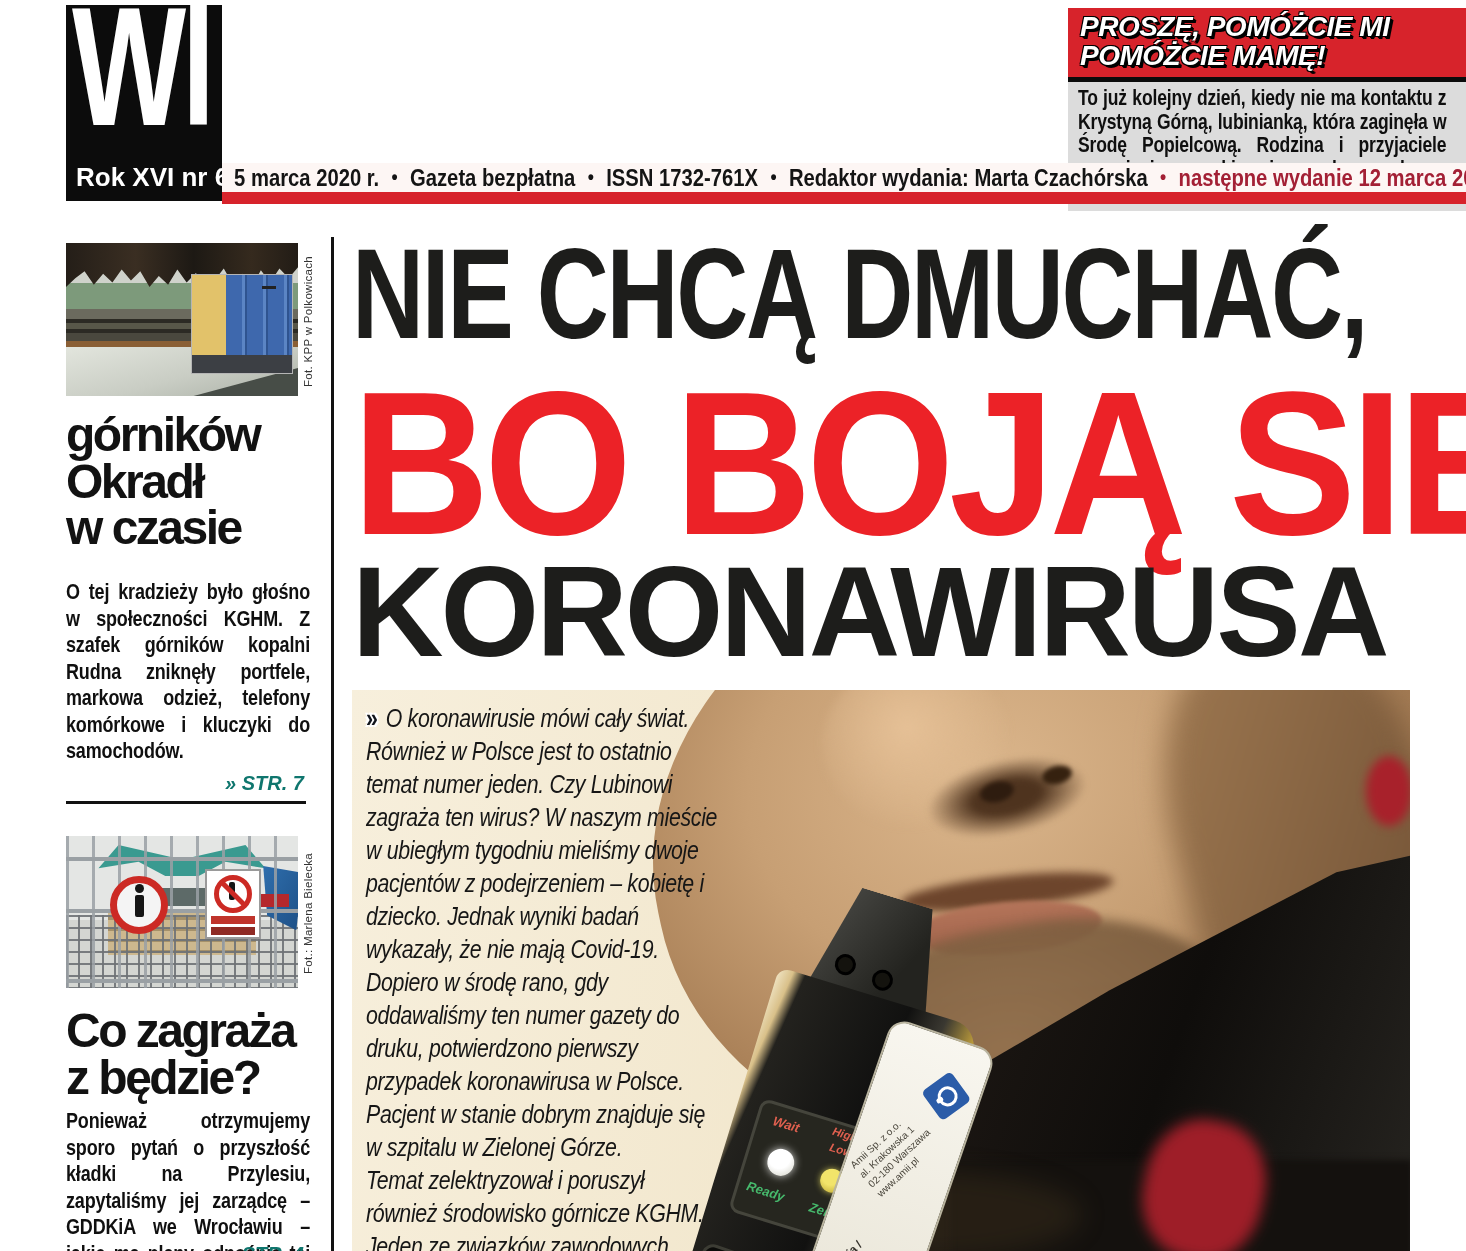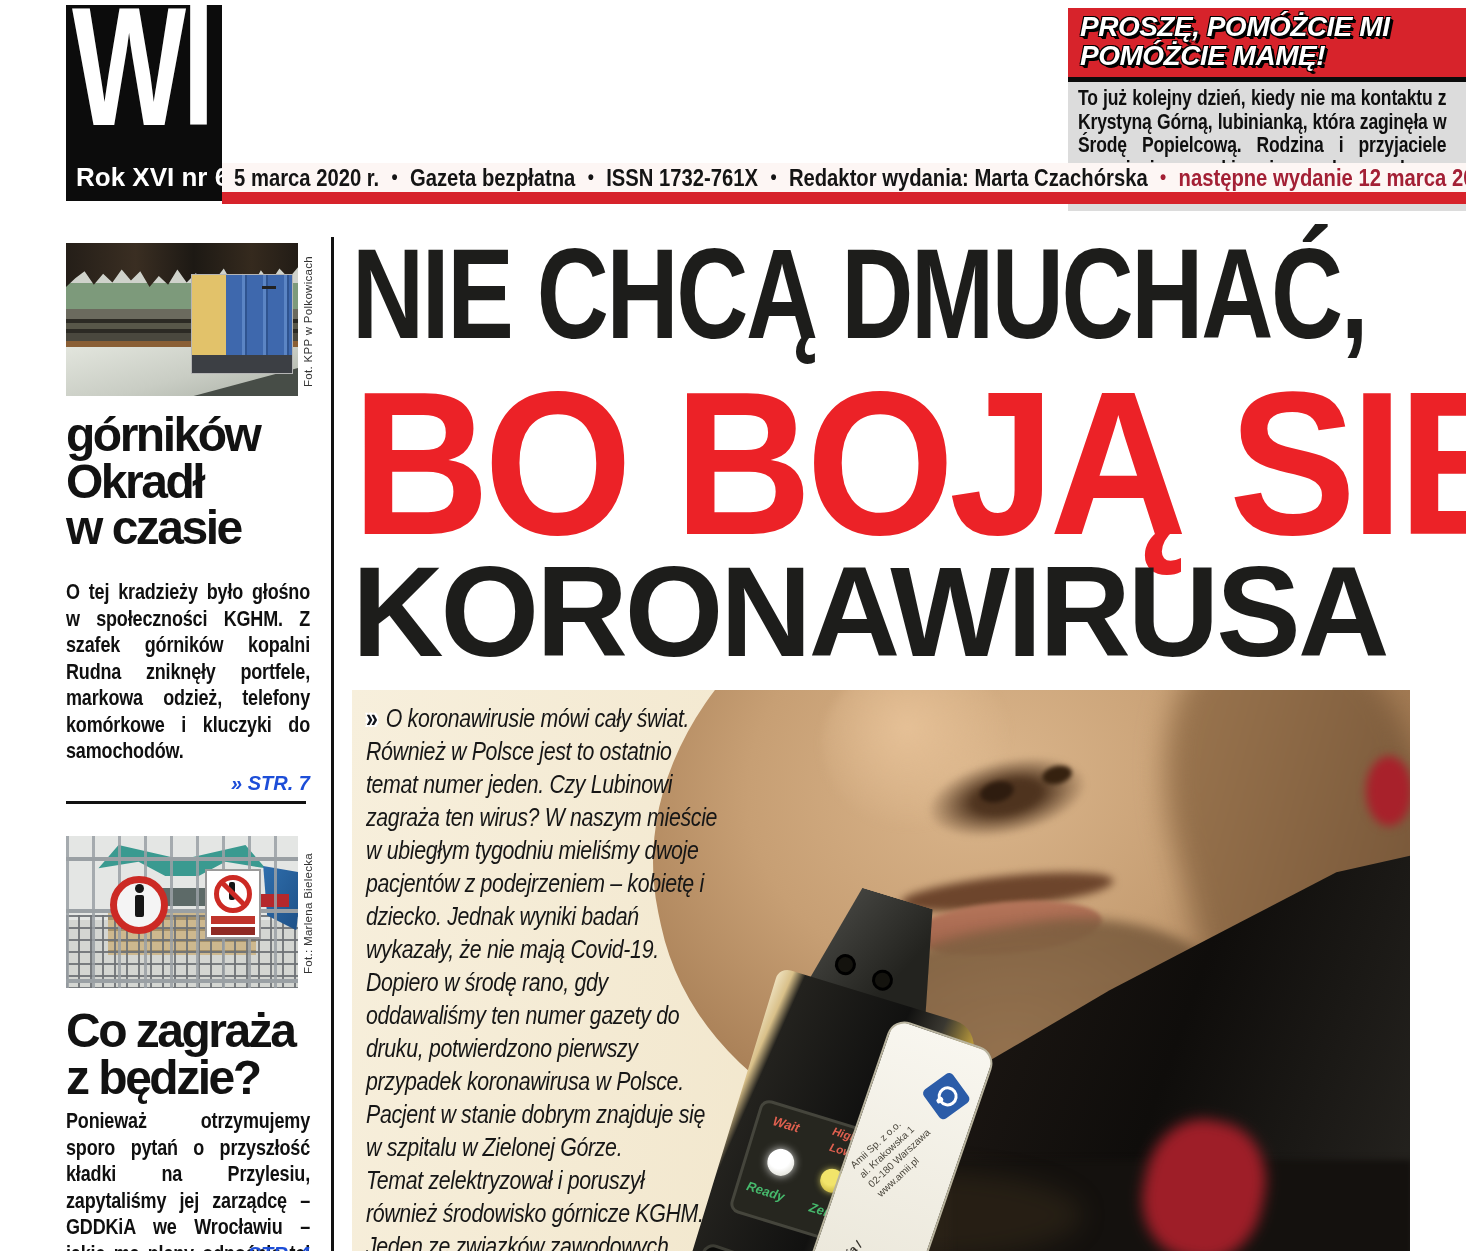--- a/index.html
+++ b/index.html
@@ -38,21 +38,21 @@
   #dateline .dot.red{color:#a32035;}
   #dateline .next{color:#a32035;}
   #red-rule{left:222px;top:192px;width:1244px;height:12px;background:#d7232b;}
   .news-photo{position:absolute;left:66px;width:232px;overflow:hidden;background:#cfd2cb;}
   .photo-credit{position:absolute;width:16px;font-size:11.5px;color:#333;
     writing-mode:vertical-rl;transform:rotate(180deg);text-align:center;letter-spacing:0.3px;}
   .lc-headline{position:absolute;left:66px;width:260px;font-size:48px;font-weight:bold;line-height:0.97;letter-spacing:-2.5px;color:#121212;}
   .lc-body{position:absolute;left:66px;}
   .lc-body .sq{width:305px;transform:scaleX(0.8);transform-origin:0 0;
     font-size:22.5px;font-weight:bold;line-height:1.18;color:#101010;text-align:justify;letter-spacing:-0.2px;}
-  .lc-ref{position:absolute;left:66px;width:244px;text-align:right;font-size:20px;font-weight:bold;font-style:italic;color:#1d4ed8;}
+  .lc-ref{position:absolute;left:60px;width:244px;text-align:right;font-size:20px;font-weight:bold;font-style:italic;color:#0f766e;}
   #divider-h{left:66px;top:801px;width:240px;height:3px;background:#111;}
   #v-divider{left:331px;top:237px;width:3px;height:1014px;background:#111;}
 
   
   .p1-clothes{position:absolute;left:0;top:0;width:100%;height:44px;background:linear-gradient(90deg,#241e18,#3a2e22 30%,#1d1914 55%,#352a1e 80%,#221c16);
     clip-path:polygon(0 0,100% 0,100% 55%,96% 80%,92% 58%,88% 90%,84% 62%,80% 100%,76% 70%,72% 95%,68% 58%,64% 85%,60% 100%,56% 68%,52% 90%,48% 60%,44% 95%,40% 75%,36% 100%,32% 64%,28% 85%,24% 60%,20% 90%,16% 70%,12% 95%,8% 64%,4% 80%,0 100%);}
   .p1-wall{position:absolute;left:0;top:40px;width:100%;height:26px;background:#7d9a7b;}
   .p1-rail{position:absolute;left:0;top:66px;width:100%;height:34px;background:linear-gradient(#6b6a5e 0 28%,#2c2a24 28% 42%,#585749 42% 58%,#2c2a24 58% 70%,#4a483e 70% 100%);}
   .p1-bench{position:absolute;left:0;top:98px;width:100%;height:6px;background:#8a5f35;}
   .p1-floor{position:absolute;left:0;top:104px;width:100%;height:49px;background:linear-gradient(165deg,#e2e5dd 0%,#c9cdc4 55%,#aab0a6 100%);}

